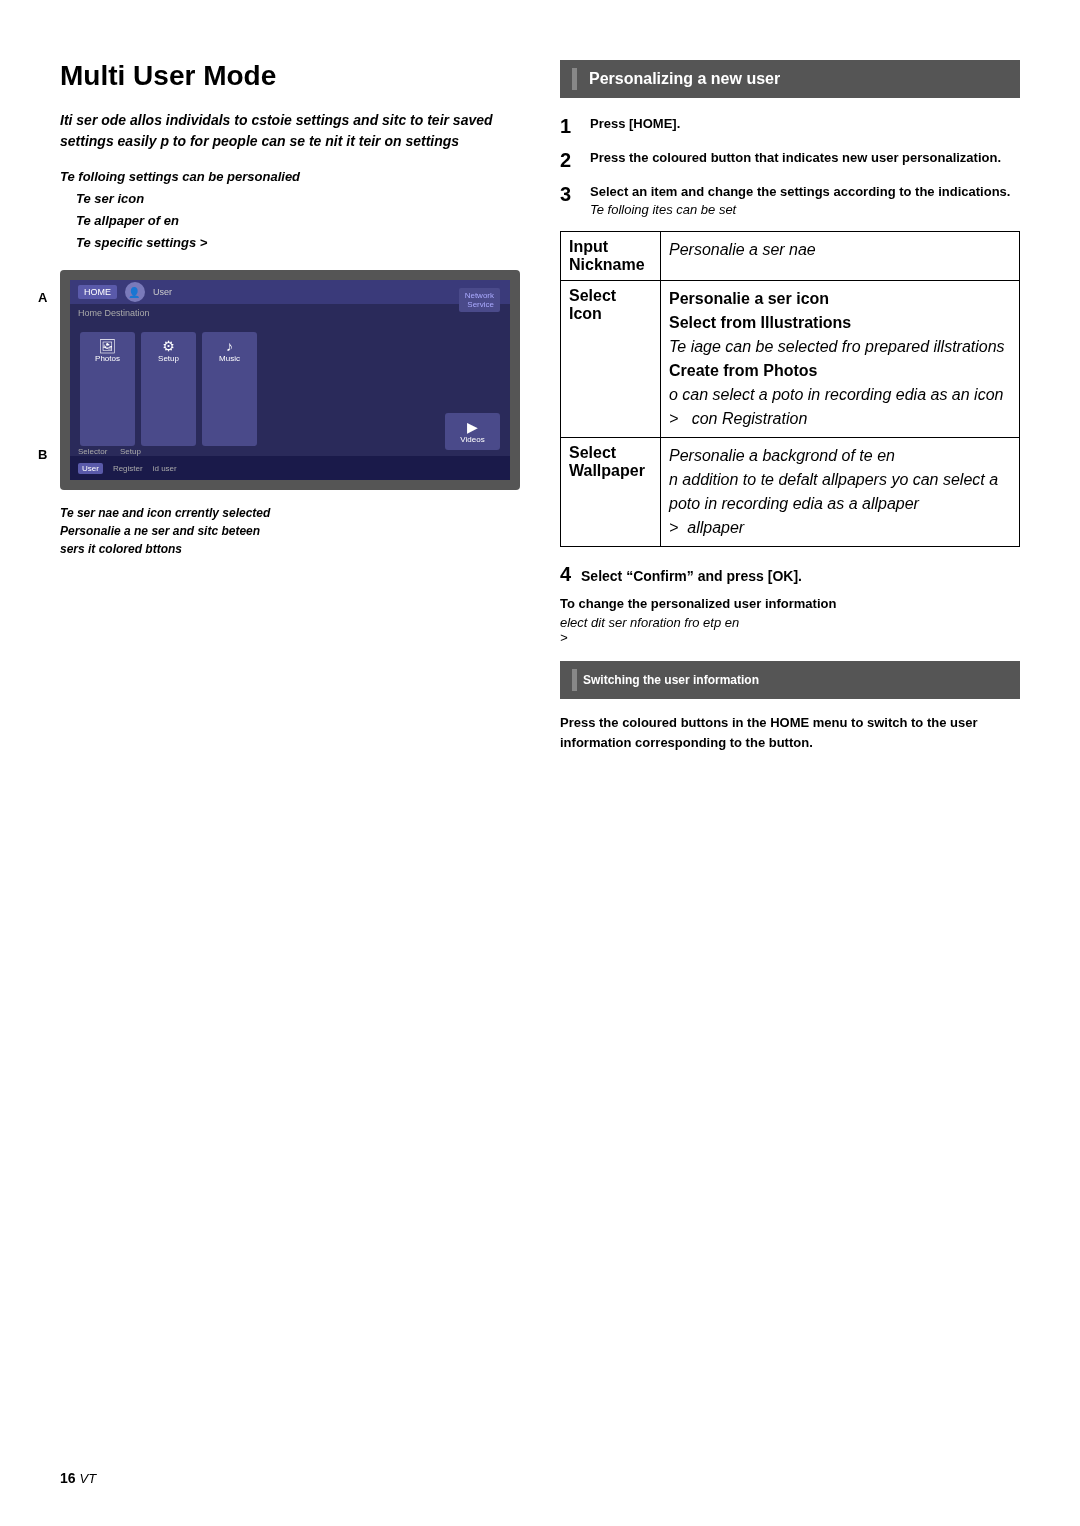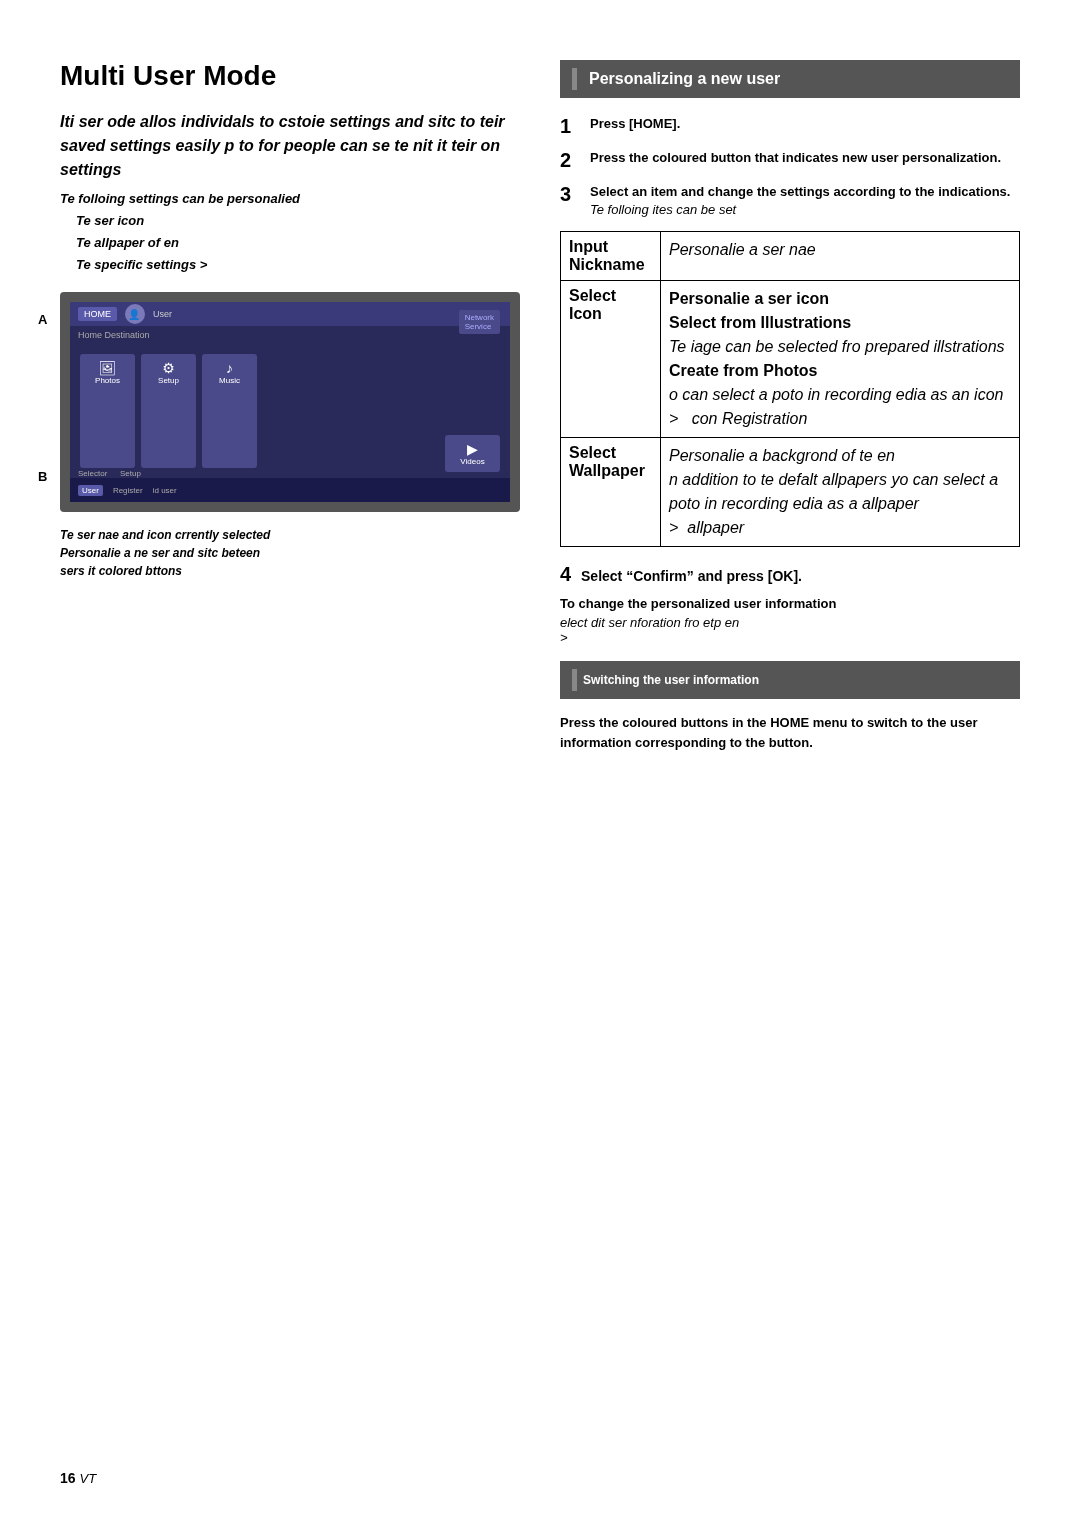--- a/index.html
+++ b/index.html
@@ -28,23 +28,23 @@
     }
     .page-title {
       font-size: 28px;
       font-weight: bold;
       margin-bottom: 18px;
       border-bottom: none;
     }
     .intro-text {
       font-style: italic;
       font-weight: bold;
-      font-size: 16px;
+      font-size: 14px;
       line-height: 1.5;
-      margin-bottom: 6px;
+      margin-bottom: 14px;
     }
     .settings-list {
       font-style: italic;
       font-weight: bold;
       font-size: 13px;
       line-height: 1.7;
       margin-bottom: 16px;
     }
     .settings-list .indent {
       padding-left: 16px;
@@ -99,21 +99,21 @@
     }
     .screen-network-box {
       position: absolute;
       right: 10px;
       top: 8px;
       background: #4a4a8a;
       padding: 3px 6px;
       border-radius: 2px;
       color: #aaf;
       font-size: 8px;
-      text-align: left;
+      text-align: right;
     }
     .screen-menu-grid {
       display: flex;
       flex-wrap: wrap;
       gap: 6px;
       padding: 10px;
       flex: 1;
     }
     .screen-menu-item {
       background: #4a4a8a;

